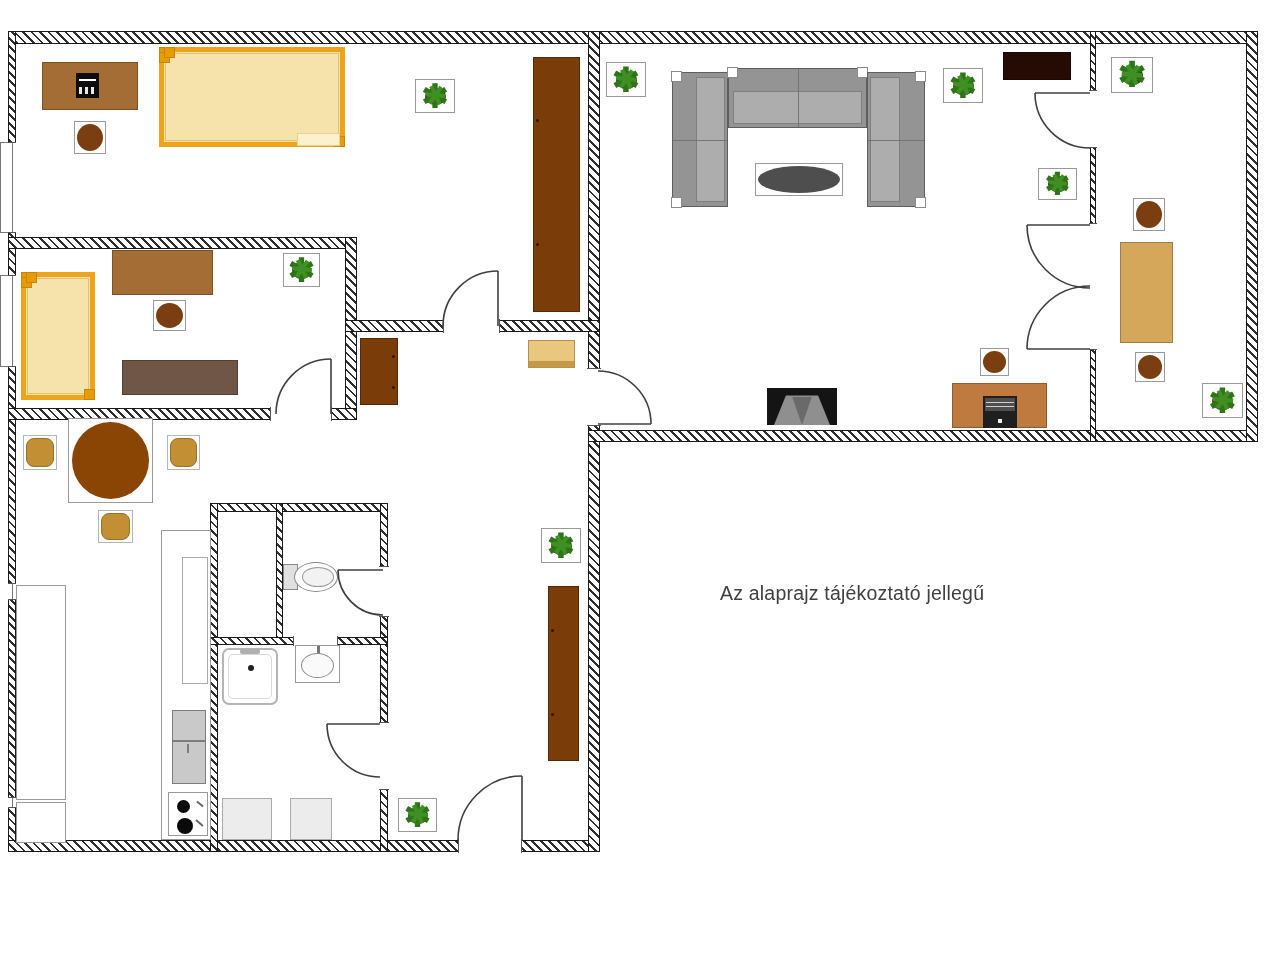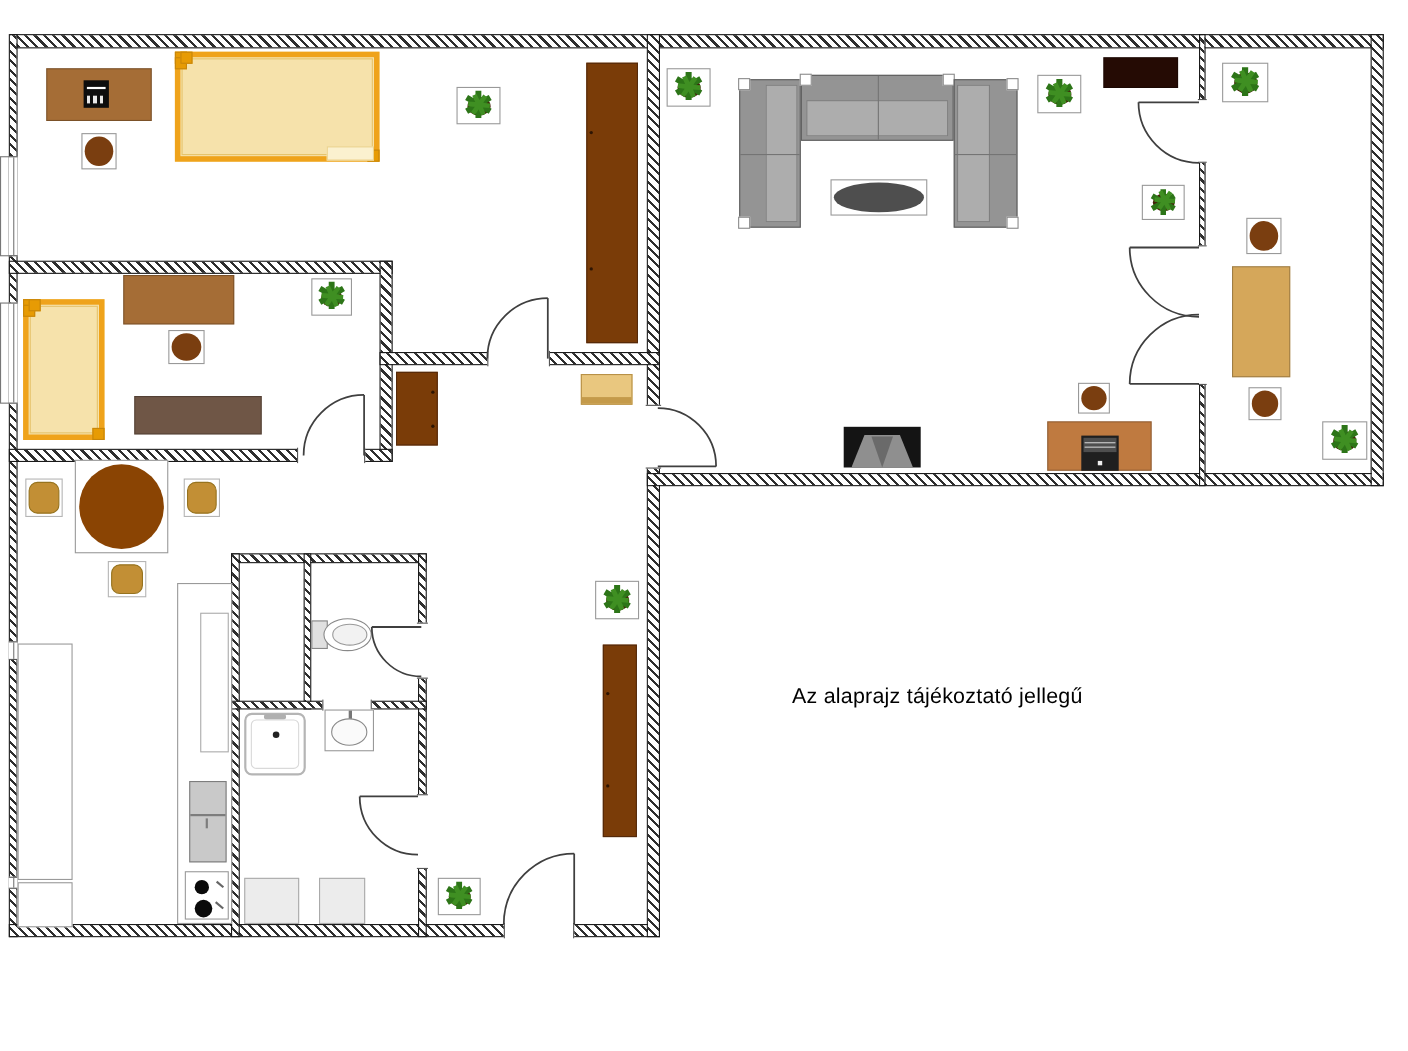--- a/index.html
+++ b/index.html
@@ -6,21 +6,21 @@
   #plan{position:relative;width:1280px;height:955px;background:#ffffff;overflow:hidden;
         font-family:"Liberation Sans", sans-serif;}
   .abs{position:absolute;box-sizing:border-box;}
   .wall{background:repeating-linear-gradient(45deg,#ffffff 0px,#ffffff 4px,#2e2e2e 4px,#2e2e2e 6px);
         border:1px solid #1a1a1a;}
   .gap-h{background:#ffffff;border-left:1px solid #555;border-right:1px solid #555;}
   .gap-v{background:#ffffff;border-top:1px solid #555;border-bottom:1px solid #555;}
   .sill{background:#ffffff;border:1px solid #777;}
   .box{background:#ffffff;border:1px solid #999;}
   .door{overflow:visible;}
-  .note{position:absolute;left:720px;top:582px;font-size:19.5px;letter-spacing:0.2px;color:#000000;margin-top:40px;}
+  .note{position:absolute;left:720px;top:582px;font-size:19.5px;letter-spacing:0.2px;color:#404040;}
 </style>
 </head>
 <body>
 
 <div id="plan">
   <div class="note">Az alaprajz tájékoztató jellegű</div>
 <div class="abs sill" style="position: absolute; left: 0px; top: 142px; width: 9px; height: 91px;"></div>
     <div class="abs sill" style="position: absolute; left: 0px; top: 275px; width: 9px; height: 92px;"></div>
     <div class="abs wall" style="position: absolute; left: 9px; top: 31px; width: 1249px; height: 13px;"></div>
     <div class="abs wall" style="position: absolute; left: 8px; top: 31px; width: 8px; height: 821px;"></div>

